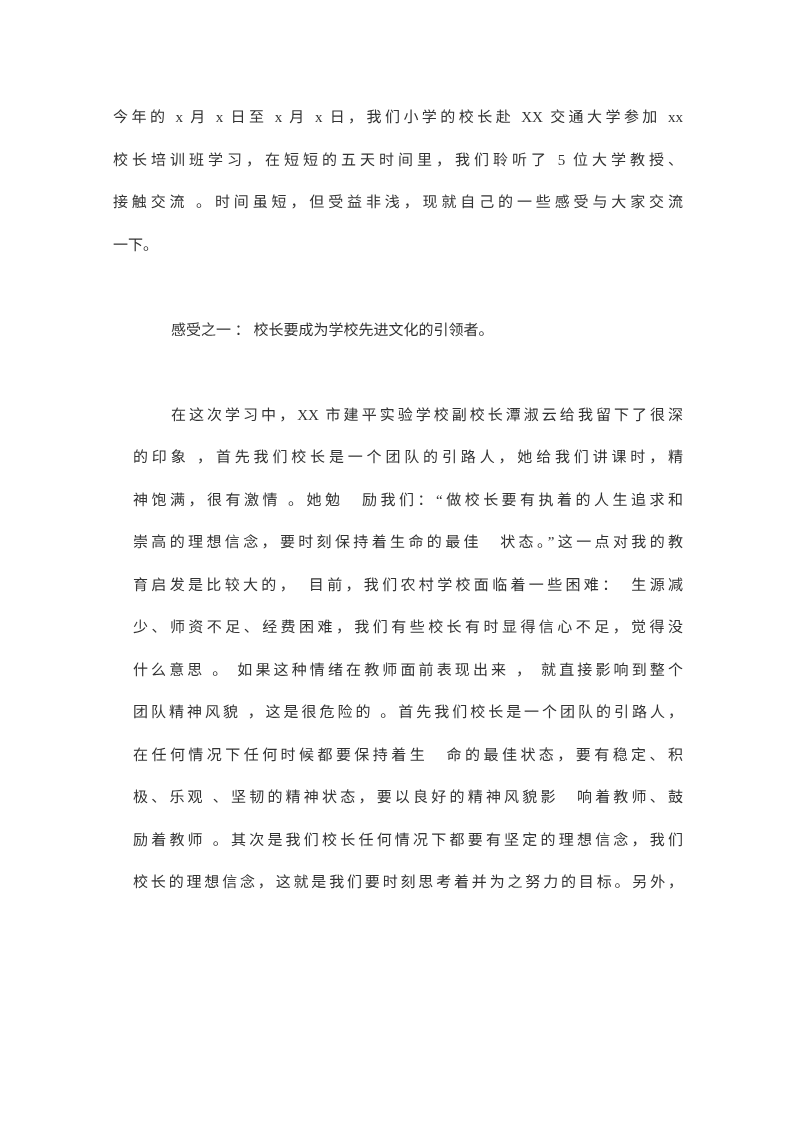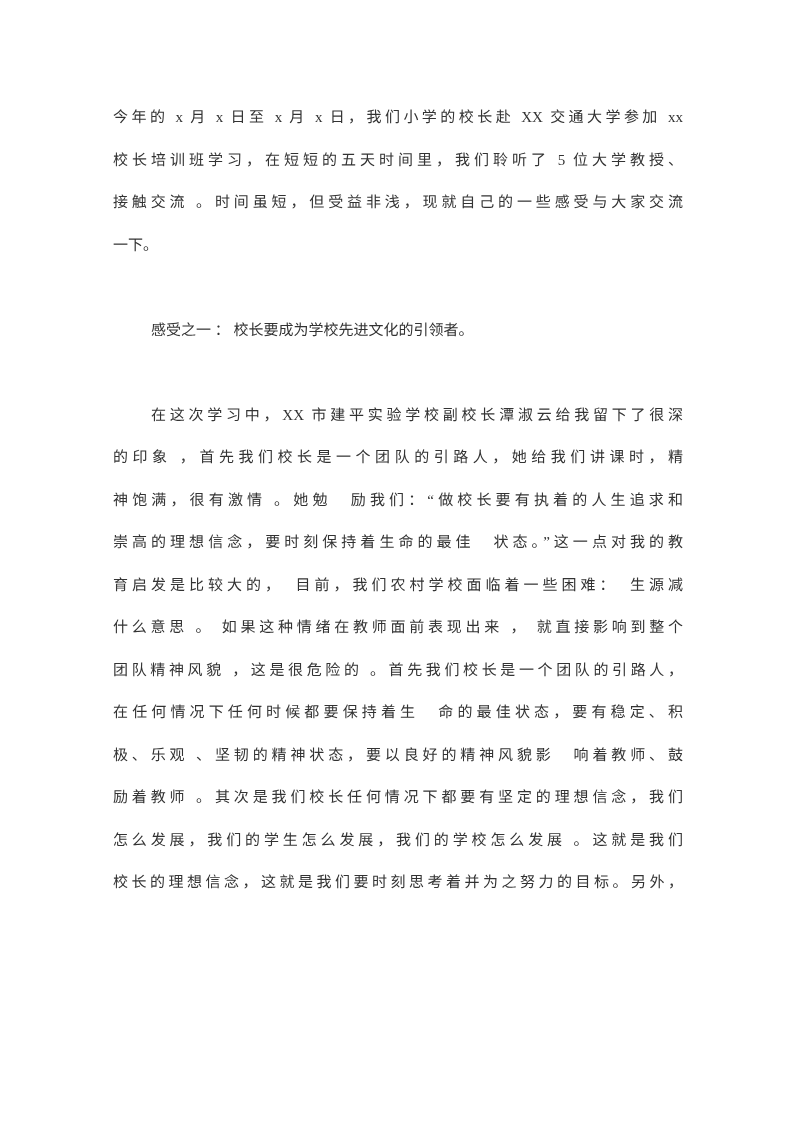--- a/index.html
+++ b/index.html
@@ -23,20 +23,21 @@
     font-size: 15px;
     color: #333333;
   }
   .para {
     margin: 0;
     padding: 0;
   }
   
   .para + .para {
     margin-top: 42.5px;
+    margin-left: 20px;
   }
   .line {
     height: 42.5px;
     line-height: 42.5px;
     white-space: nowrap;
     text-align: justify;
     text-align-last: justify;
     overflow: visible;
   }
   .line.no-just {
@@ -62,22 +63,22 @@
   <div class="para indented">
     <div class="line no-just">感受之一 ： 校长要成为学校先进文化的引领者。</div>
   </div>
 
   <div class="para indented">
     <div class="line">在这次学习中，XX 市建平实验学校副校长潭淑云给我留下了很深</div>
     <div class="line">的印象 ，首先我们校长是一个团队的引路人，她给我们讲课时，精</div>
     <div class="line">神饱满，很有激情 。她勉　励我们：“做校长要有执着的人生追求和</div>
     <div class="line">崇高的理想信念，要时刻保持着生命的最佳　状态。”这一点对我的教</div>
     <div class="line">育启发是比较大的，　目前，我们农村学校面临着一些困难：　生源减</div>
+    <div class="line">少、师资不足、经费困难，我们有些校长有时显得信心不足，觉得没</div>
     <div class="line">什么意思 。 如果这种情绪在教师面前表现出来 ， 就直接影响到整个</div>
     <div class="line">团队精神风貌 ，这是很危险的 。首先我们校长是一个团队的引路人，</div>
     <div class="line">在任何情况下任何时候都要保持着生　命的最佳状态，要有稳定、积</div>
     <div class="line">极、乐观 、坚韧的精神状态，要以良好的精神风貌影　响着教师、鼓</div>
     <div class="line">励着教师 。其次是我们校长任何情况下都要有坚定的理想信念，我们</div>
-    <div class="line">怎么发展，我们的学生怎么发展，我们的学校怎么发展 。这就是我们</div>
     <div class="line">校长的理想信念，这就是我们要时刻思考着并为之努力的目标。另外，</div>
   </div>
 
 </div>
 
 </body></html>

